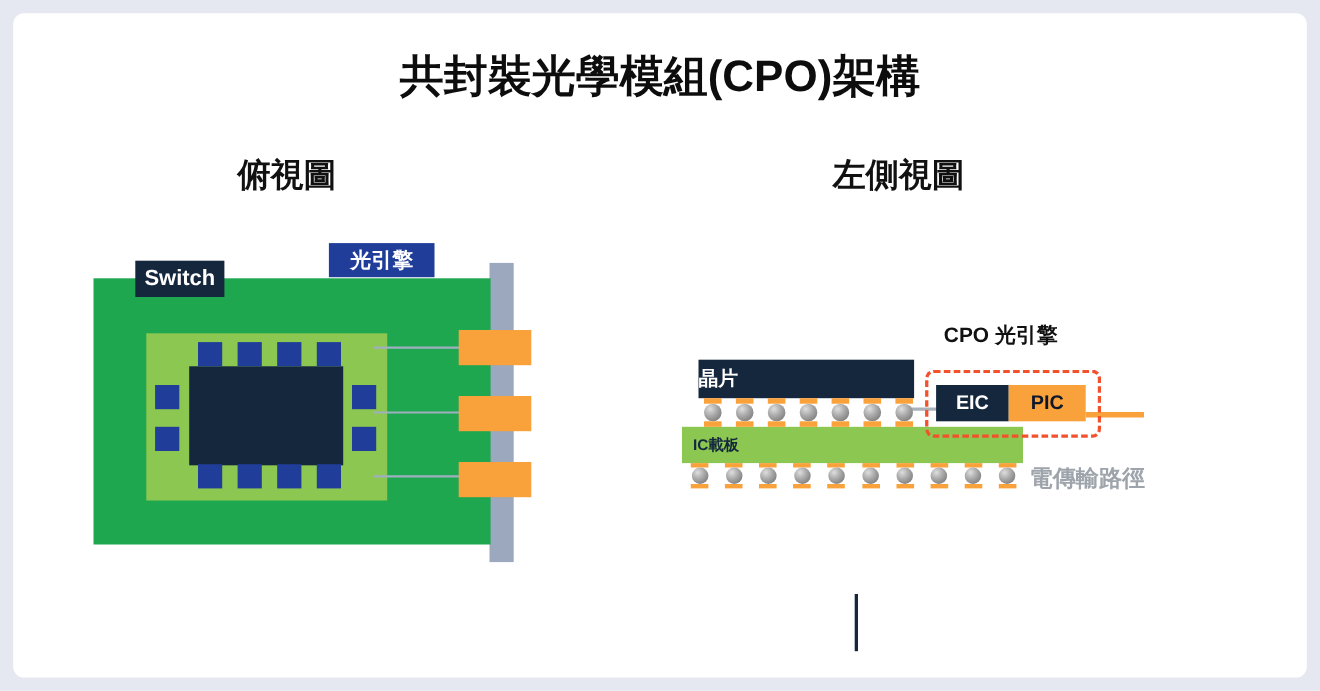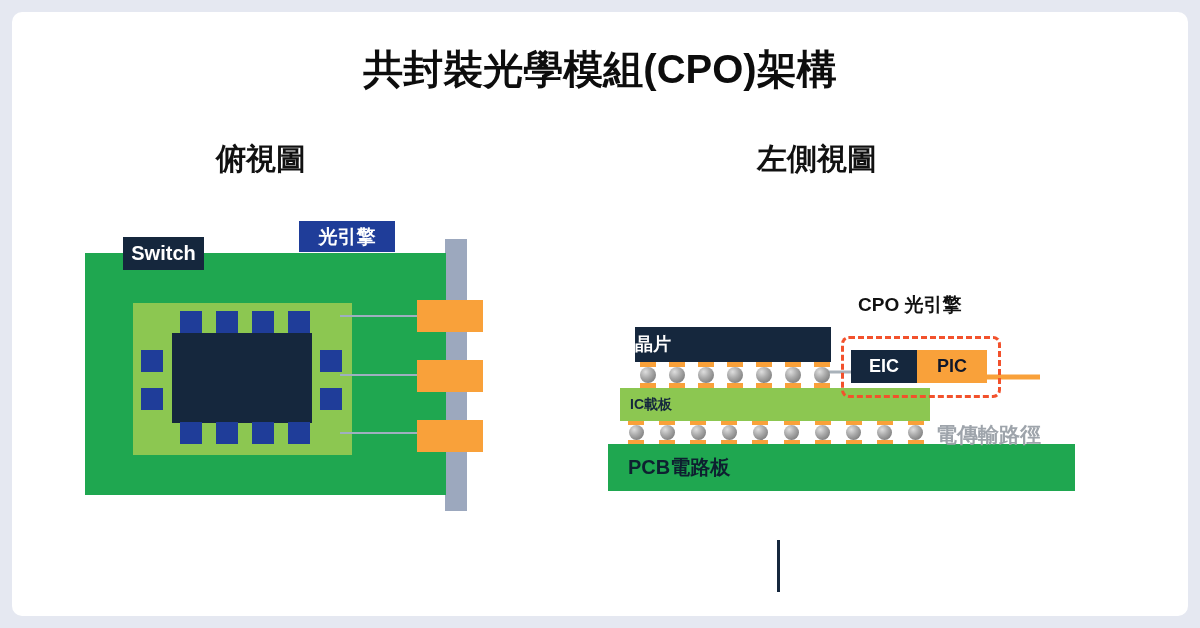--- a/index.html
+++ b/index.html
@@ -196,20 +196,19 @@
         <div class="ball-pad"></div>
         <div class="ball-sphere"></div>
         <div class="ball-pad"></div>
       </div>
       <div class="ball">
         <div class="ball-pad"></div>
         <div class="ball-sphere"></div>
         <div class="ball-pad"></div>
       </div>
     </div>
-  <div class="pcb">PCB電路板</div>
   <div class="dashed-box"></div>
   <div class="eic">EIC</div>
   <div class="pic">PIC</div>
   <div class="path-label">電傳輸路徑</div>
 
   <div class="footer-divider"></div>
 </div>
 
 </body></html>

